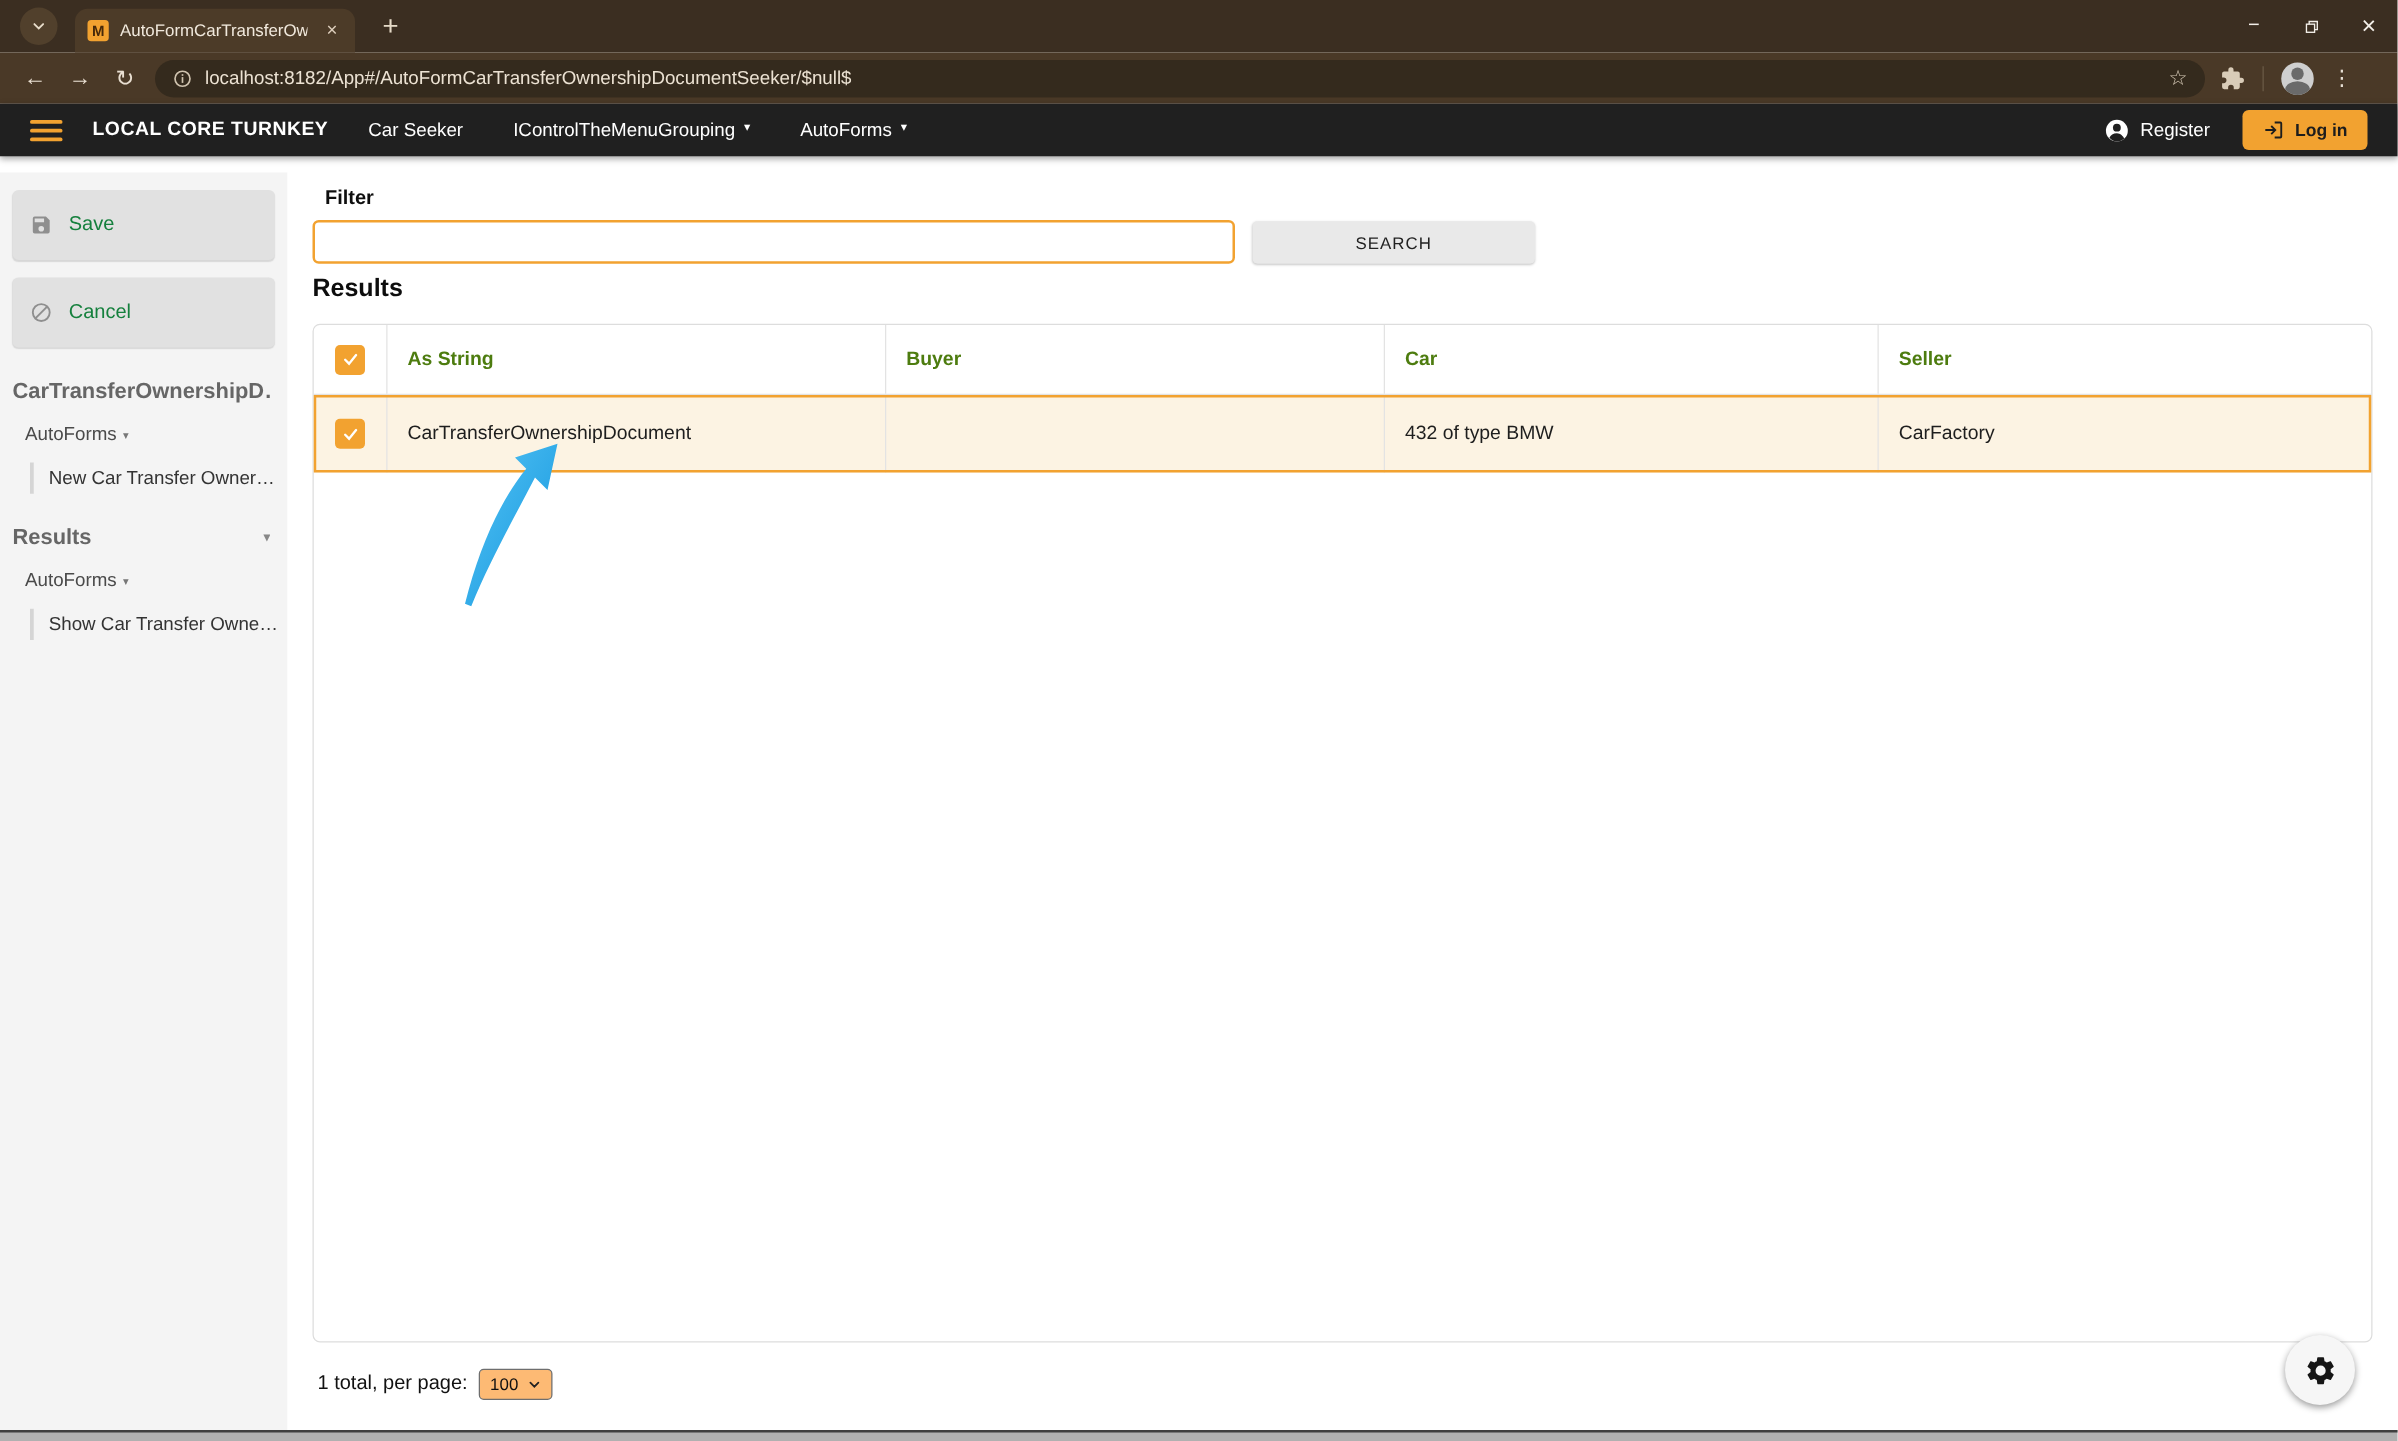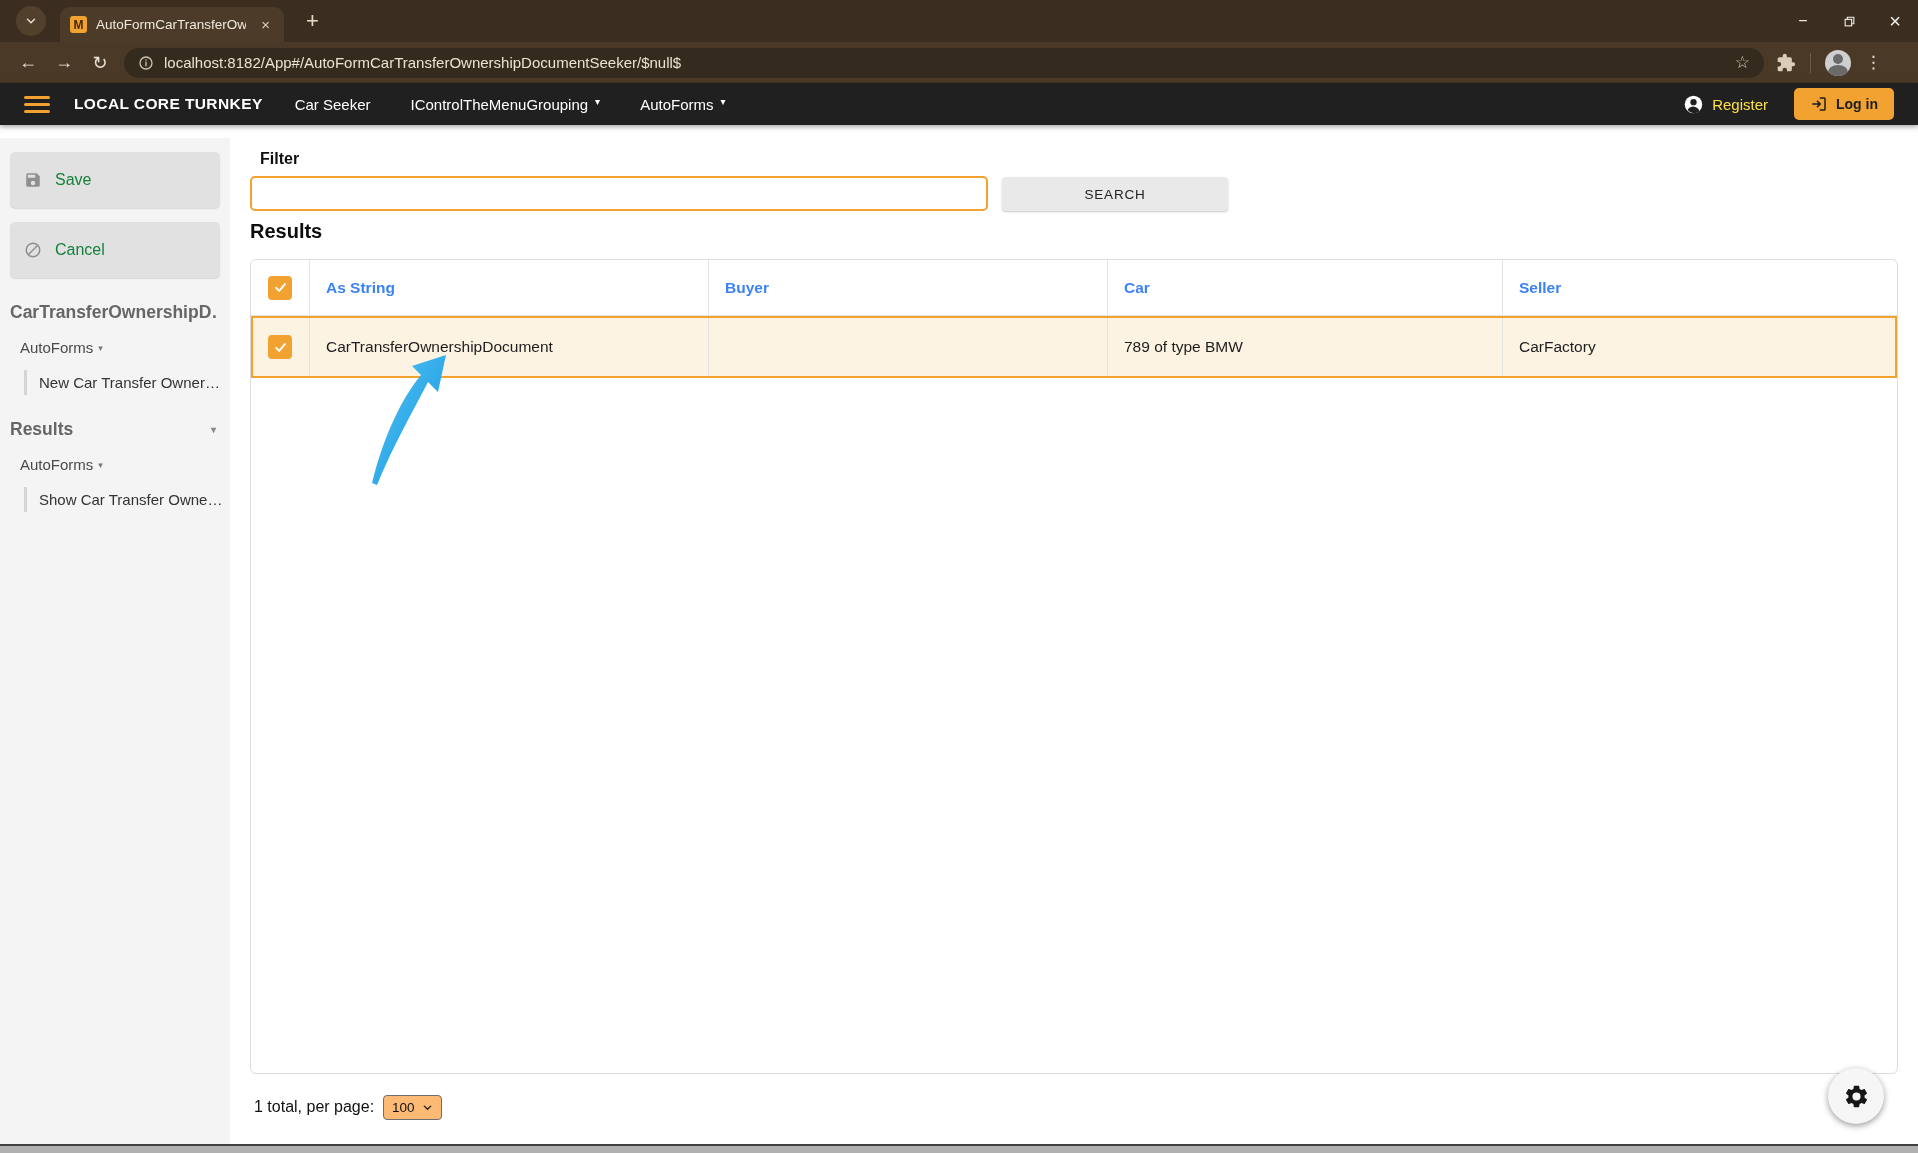--- a/index.html
+++ b/index.html
@@ -30,21 +30,21 @@
 
   
   .app-header { position:absolute; left:0; top:83px; width:1918px; height:42px; background:#202020; display:flex; align-items:center; padding:0 24px; box-shadow:0 2px 5px rgba(0,0,0,.35); z-index:5; }
   .hamburger { width:26px; display:flex; flex-direction:column; gap:4px; margin-right:24px; }
   .hamburger span { height:3px; border-radius:2px; background:#f2a230; }
   .brand { color:#ffffff; font-size:15.5px; font-weight:bold; letter-spacing:.4px; white-space:nowrap; }
   .nav-items { display:flex; align-items:center; gap:40px; margin-left:32px; }
   .nav-item { color:#ffffff; font-size:15px; font-weight:500; display:flex; align-items:flex-start; gap:7px; white-space:nowrap; }
   .nav-caret { font-size:10px; color:#ffffff; }
   .header-right { margin-left:auto; display:flex; align-items:center; gap:26px; }
-  .register { display:flex; align-items:center; gap:8px; color:#fde047; font-size:15px; font-weight:500; }
+  .register { display:flex; align-items:center; gap:8px; color:#ffffff; font-size:15px; font-weight:500; }
   .login-btn { display:flex; align-items:center; gap:8px; background:#f2a230; color:#1d1d1d; font-size:14px; font-weight:bold; border-radius:5px; padding:7px 16px; }
 
   
   .sidebar { position:absolute; left:0; top:138px; width:230px; bottom:9px; background:#f4f4f4; overflow:hidden; }
   .side-btn { margin:14px 10px 0 10px; height:56px; background:#e1e1e1; border-radius:5px; display:flex; align-items:center; padding-left:14px; gap:13px; color:#15803d; font-size:16px; font-weight:500; box-shadow:0 1px 1px rgba(0,0,0,.12); }
   .side-title { margin:24px 14px 0 10px; display:flex; align-items:center; justify-content:space-between; color:#666666; font-size:17.5px; font-weight:bold; white-space:nowrap; overflow:hidden; }
   .side-title .sec-caret { font-size:10px; color:#888888; flex:0 0 auto; margin-left:6px; }
   .side-group { margin:16px 0 0 20px; color:#4a4a4a; font-size:15px; display:flex; align-items:center; gap:5px; }
   .side-group .sec-caret { font-size:9px; color:#777777; }
   .side-item { margin:14px 0 0 24px; border-left:3px solid #d5d5d5; padding:4px 0 4px 12px; color:#333333; font-size:15px; white-space:nowrap; overflow:hidden; max-width:200px; }
@@ -56,21 +56,21 @@
   .search-btn { position:absolute; left:772px; top:39px; width:226px; height:34px; background:#e9e9e9; border:none; border-radius:4px; font-size:13.5px; font-weight:500; letter-spacing:.8px; color:#222222; box-shadow:0 1px 2px rgba(0,0,0,.22); font-family:"Liberation Sans", sans-serif; }
   .results-title { position:absolute; left:20px; top:82px; font-size:20px; font-weight:bold; color:#0d0d0d; }
   .table-card { position:absolute; left:20px; right:20px; top:121px; bottom:70px; border:1px solid #dddddd; border-radius:6px; background:#ffffff; }
   .thead { display:flex; height:56px; border-bottom:1px solid #e3e3e3; }
   .cell { display:flex; align-items:center; padding-left:16px; overflow:hidden; white-space:nowrap; }
   .c0 { width:58px; justify-content:center; padding-left:0; flex:0 0 auto; }
   .c1 { width:399px; flex:0 0 auto; }
   .c2 { width:399px; flex:0 0 auto; }
   .c3 { width:395px; flex:0 0 auto; }
   .c4 { flex:1; }
-  .thead .cell { font-size:15.5px; font-weight:bold; color:#3b82f6; }
+  .thead .cell { font-size:15.5px; font-weight:bold; color:#4d7c0f; }
   .thead .cell + .cell, .trow .cell + .cell { border-left:1px solid #e3e3e3; }
   .trow { display:flex; height:62px; background:#fcf3e3; outline:2px solid #f2a230; outline-offset:-2px; }
   .trow .cell { font-size:15.5px; color:#1e1e1e; }
   .checkbox { width:24px; height:24px; border-radius:4px; background:#f2a230; display:flex; align-items:center; justify-content:center; }
   .pagination { position:absolute; left:24px; top:953px; height:32px; display:flex; align-items:center; gap:9px; font-size:16px; color:#111111; }
   .page-size { border:1px solid #6e6e6e; border-radius:4px; padding:4px 8px; font-size:13.5px; color:#111111; display:flex; align-items:center; gap:7px; background:#fdba74; }
   .fab { position:absolute; right:34px; top:930px; width:56px; height:56px; border-radius:50%; background:#f6f6f6; box-shadow:0 2px 6px rgba(0,0,0,.4); display:flex; align-items:center; justify-content:center; z-index:20; }
   .cursor-arrow { position:absolute; left:140px; top:215px; width:80px; height:144px; z-index:10; }
 
   .bottom-strip { position:absolute; left:0; right:0; bottom:0; height:9px; background:#b0b0b0; border-top:2px solid #3f3f3f; z-index:40; }
@@ -223,21 +223,21 @@
     <div class="trow">
       <div class="cell c0">
         <div class="checkbox">
           <svg width="15" height="15" viewBox="0 0 24 24">
               <path d="M5 12.5l5 5 9-11" stroke="#ffffff" stroke-width="3" fill="none" stroke-linecap="round"></path>
             </svg>
         </div>
       </div>
       <div class="cell c1">CarTransferOwnershipDocument</div>
       <div class="cell c2"></div>
-      <div class="cell c3">789 of type BMW</div>
+      <div class="cell c3">432 of type BMW</div>
       <div class="cell c4">CarFactory</div>
     </div>
   </div>
 
   <svg class="cursor-arrow" viewBox="0 0 80 144">
     <defs>
       <linearGradient id="ag" x1="0" y1="0" x2="1" y2="1">
         <stop offset="0" stop-color="#55c4f5"></stop>
         <stop offset="1" stop-color="#1395dd"></stop>
       </linearGradient>

